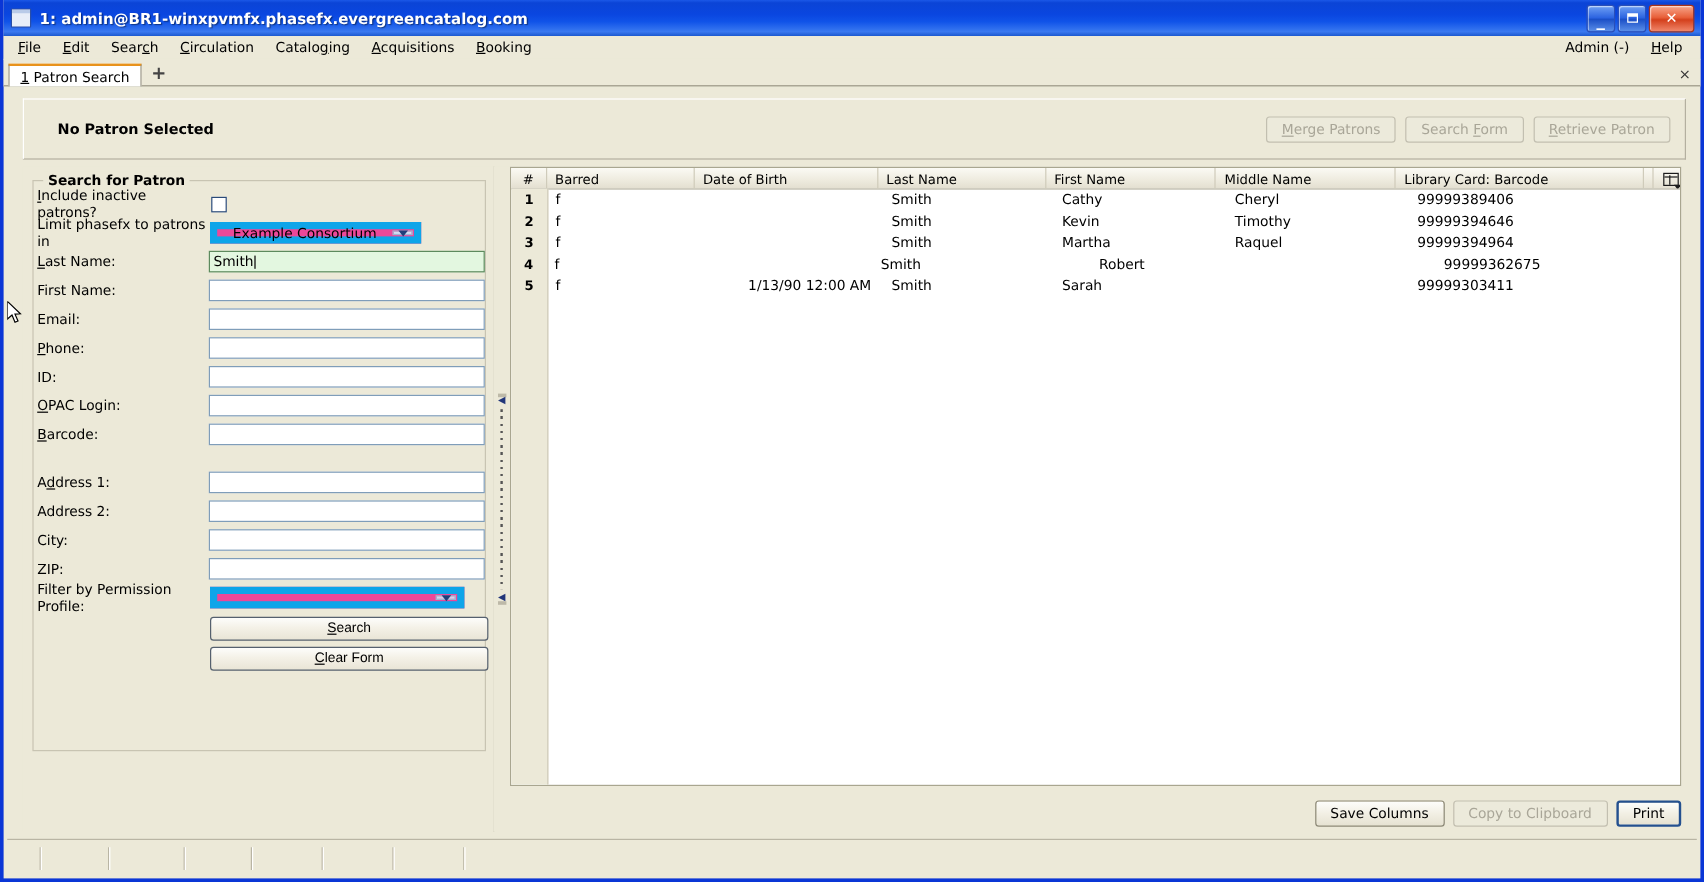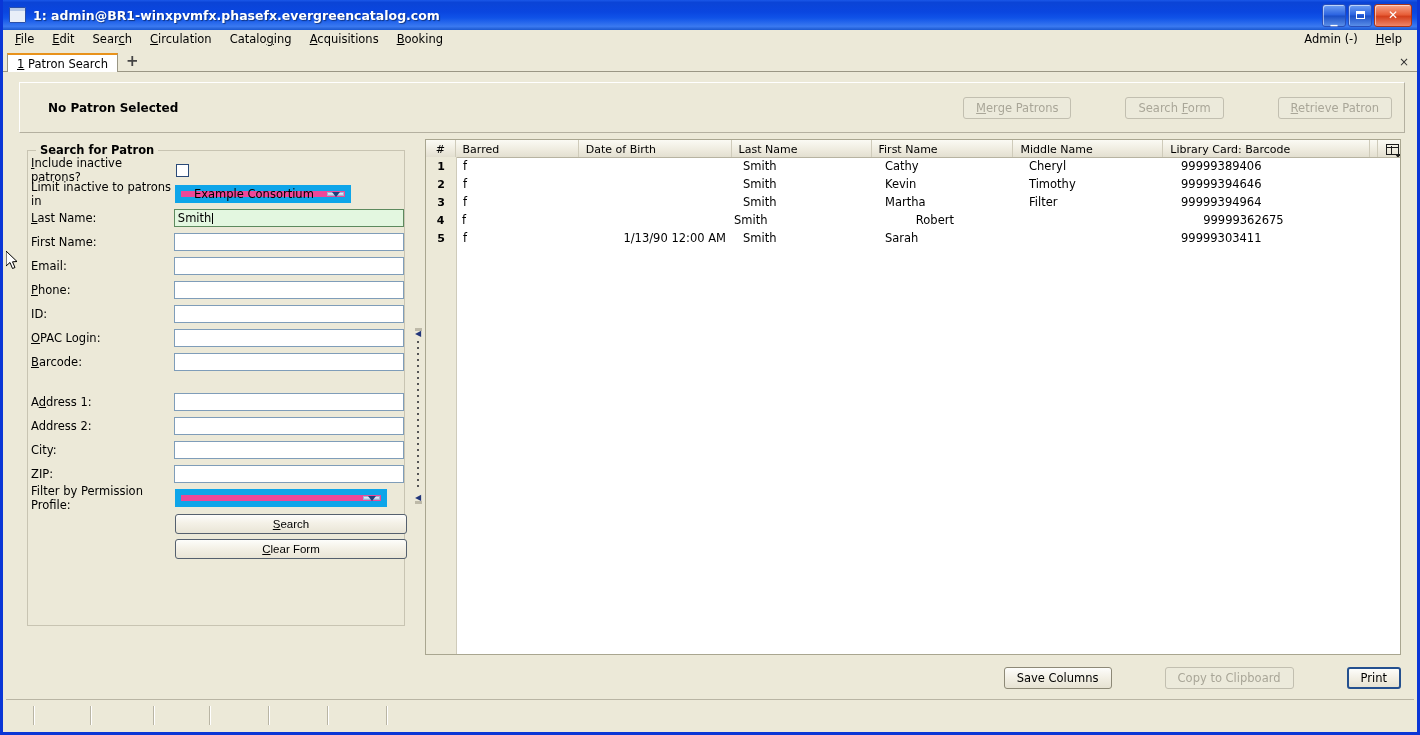--- a/index.html
+++ b/index.html
@@ -126,21 +126,20 @@
   .btn {
     font-family: "DejaVu Sans", "Liberation Sans", sans-serif;
     font-size: 11.5px;
     padding: 3px 12px;
     background: linear-gradient(to bottom,#fdfdfb 0%, #f2efe4 50%, #e6e2d2 100%);
     border: 1px solid #8d8977;
     border-radius: 3px;
     color: #000;
     cursor: default;
     white-space: nowrap;
-    margin-left: 46px;
   }
   .btn.disabled { color: #a9a698; border-color: #c2bfb0; background: #eceadb; }
   .btn.default { border: 2px solid #24508f; padding: 2px 12px; }
   
   .splitwrap { position: absolute; left: 13px; top: 66px; right: 9px; bottom: 4px; }
   .leftpanel {
     position: absolute; left: 0; top: 0; width: 392px; bottom: 0;
     background: #ece9d8;
     border-right: 1px solid #bdb9a8;
   }
@@ -349,21 +348,21 @@
         <div class="groupbox">
           <div class="group-title">Search for Patron</div>
 
           <div style="padding-top:7px">
             <div class="frow">
               <div class="flabel"><span class="u">I</span>nclude inactive patrons?</div>
               <div class="cbox"></div>
             </div>
 
             <div class="frow">
-              <div class="flabel">Limit inactive to patrons in</div>
+              <div class="flabel">Limit phasefx to patrons in</div>
               <div class="sel">
                 <span>Example Consortium</span>
                 <span class="arrowbox">
                     <span class="chev"></span>
                   </span>
               </div>
             </div>
 
             <div class="frow">
               <div class="flabel"><span class="u">L</span>ast Name:</div>
@@ -490,21 +489,21 @@
                   <div class="gcell" style="width: 144px;">Kevin</div>
                   <div class="gcell" style="width: 152px;">Timothy</div>
                   <div class="gcell" style="width: 210px;">99999394646</div>
                 </div>
                 <div class="grow">
                   <div class="gcell num" style="width: 30px;">3</div>
                   <div class="gcell" style="width: 125px;">f</div>
                   <div class="gcell right" style="width: 155px;"></div>
                   <div class="gcell" style="width: 142px;">Smith</div>
                   <div class="gcell" style="width: 144px;">Martha</div>
-                  <div class="gcell" style="width: 152px;">Filter</div>
+                  <div class="gcell" style="width: 152px;">Raquel</div>
                   <div class="gcell" style="width: 210px;">99999394964</div>
                 </div>
                 <div class="grow">
                   <div class="gcell num" style="width: 30px;">4</div>
                   <div class="gcell" style="width: 125px;">f</div>
                   <div class="gcell right" style="width: 155px;"></div>
                   <div class="gcell" style="width: 142px;">Smith</div>
                   <div class="gcell" style="width: 144px; margin-left: 44px;">Robert</div>
                   <div class="gcell" style="width: 152px;"></div>
                   <div class="gcell" style="width: 210px;">99999362675</div>

